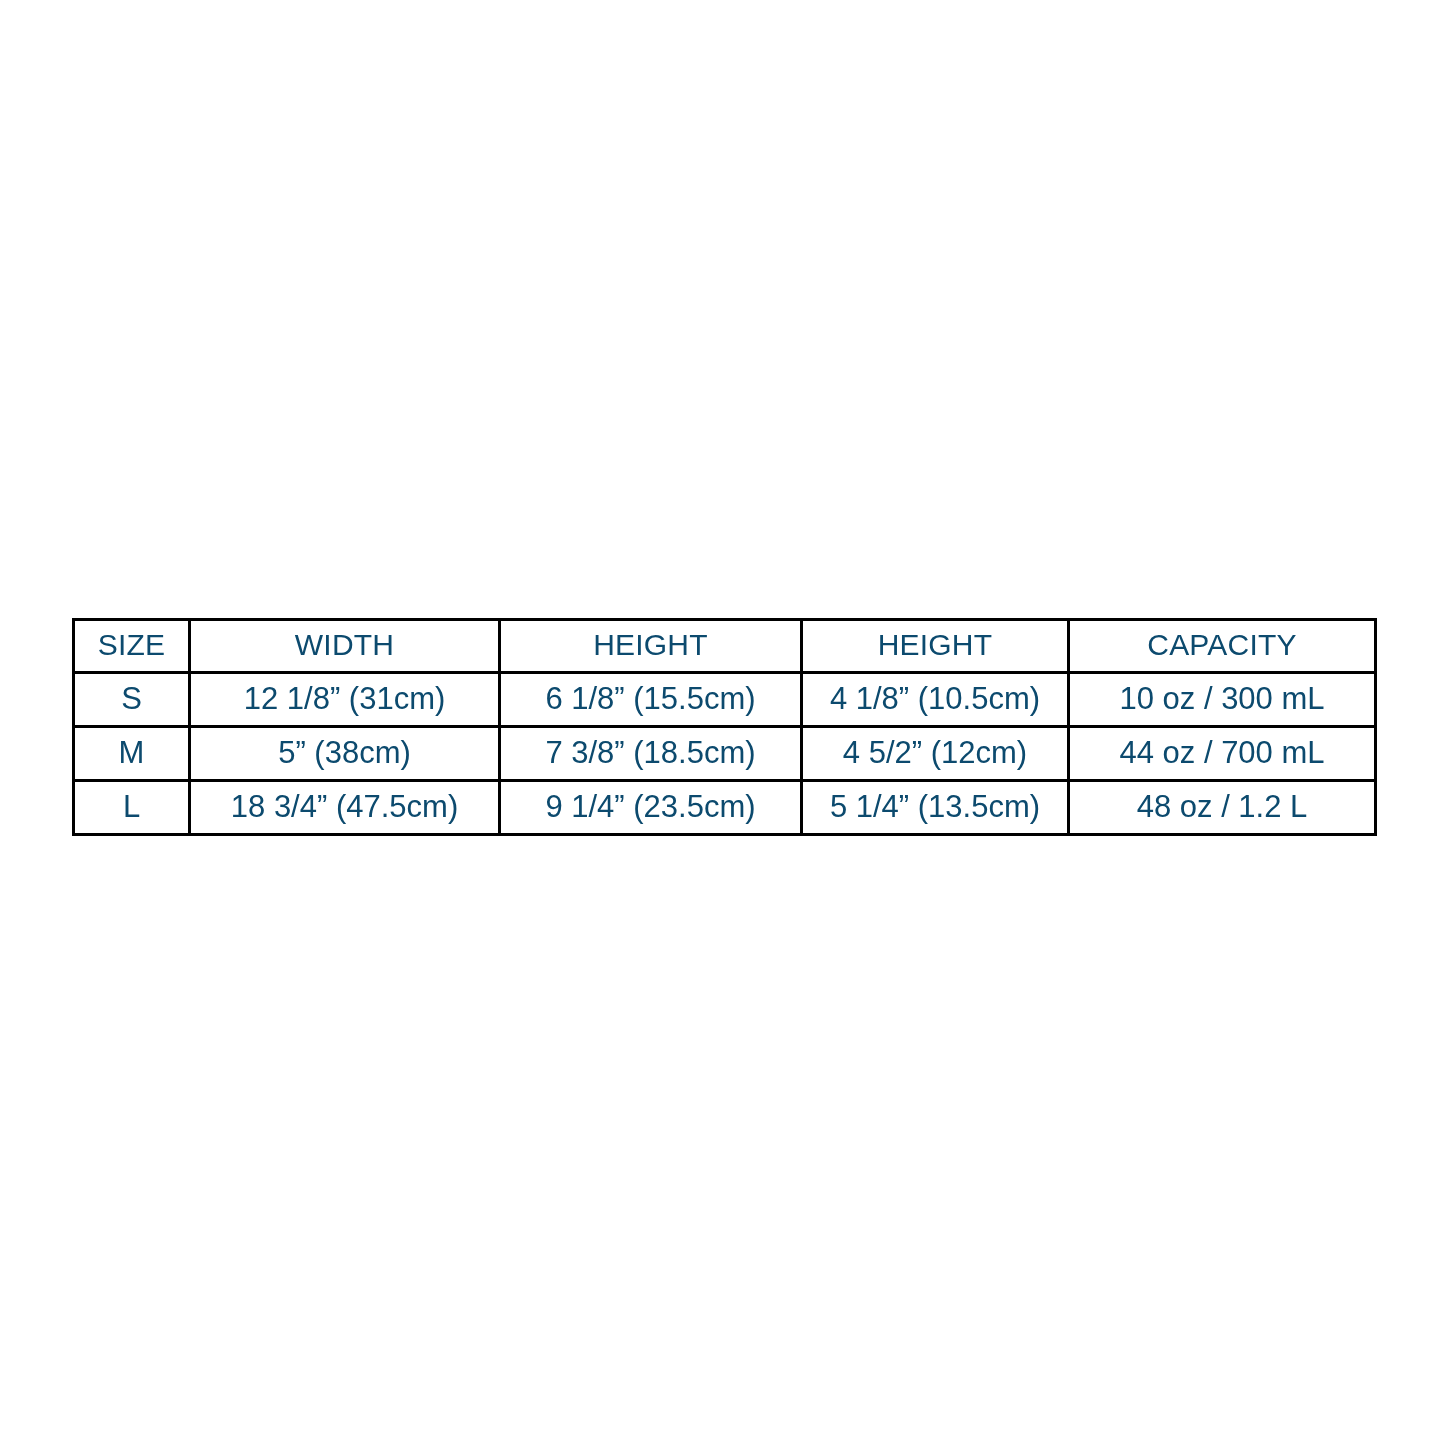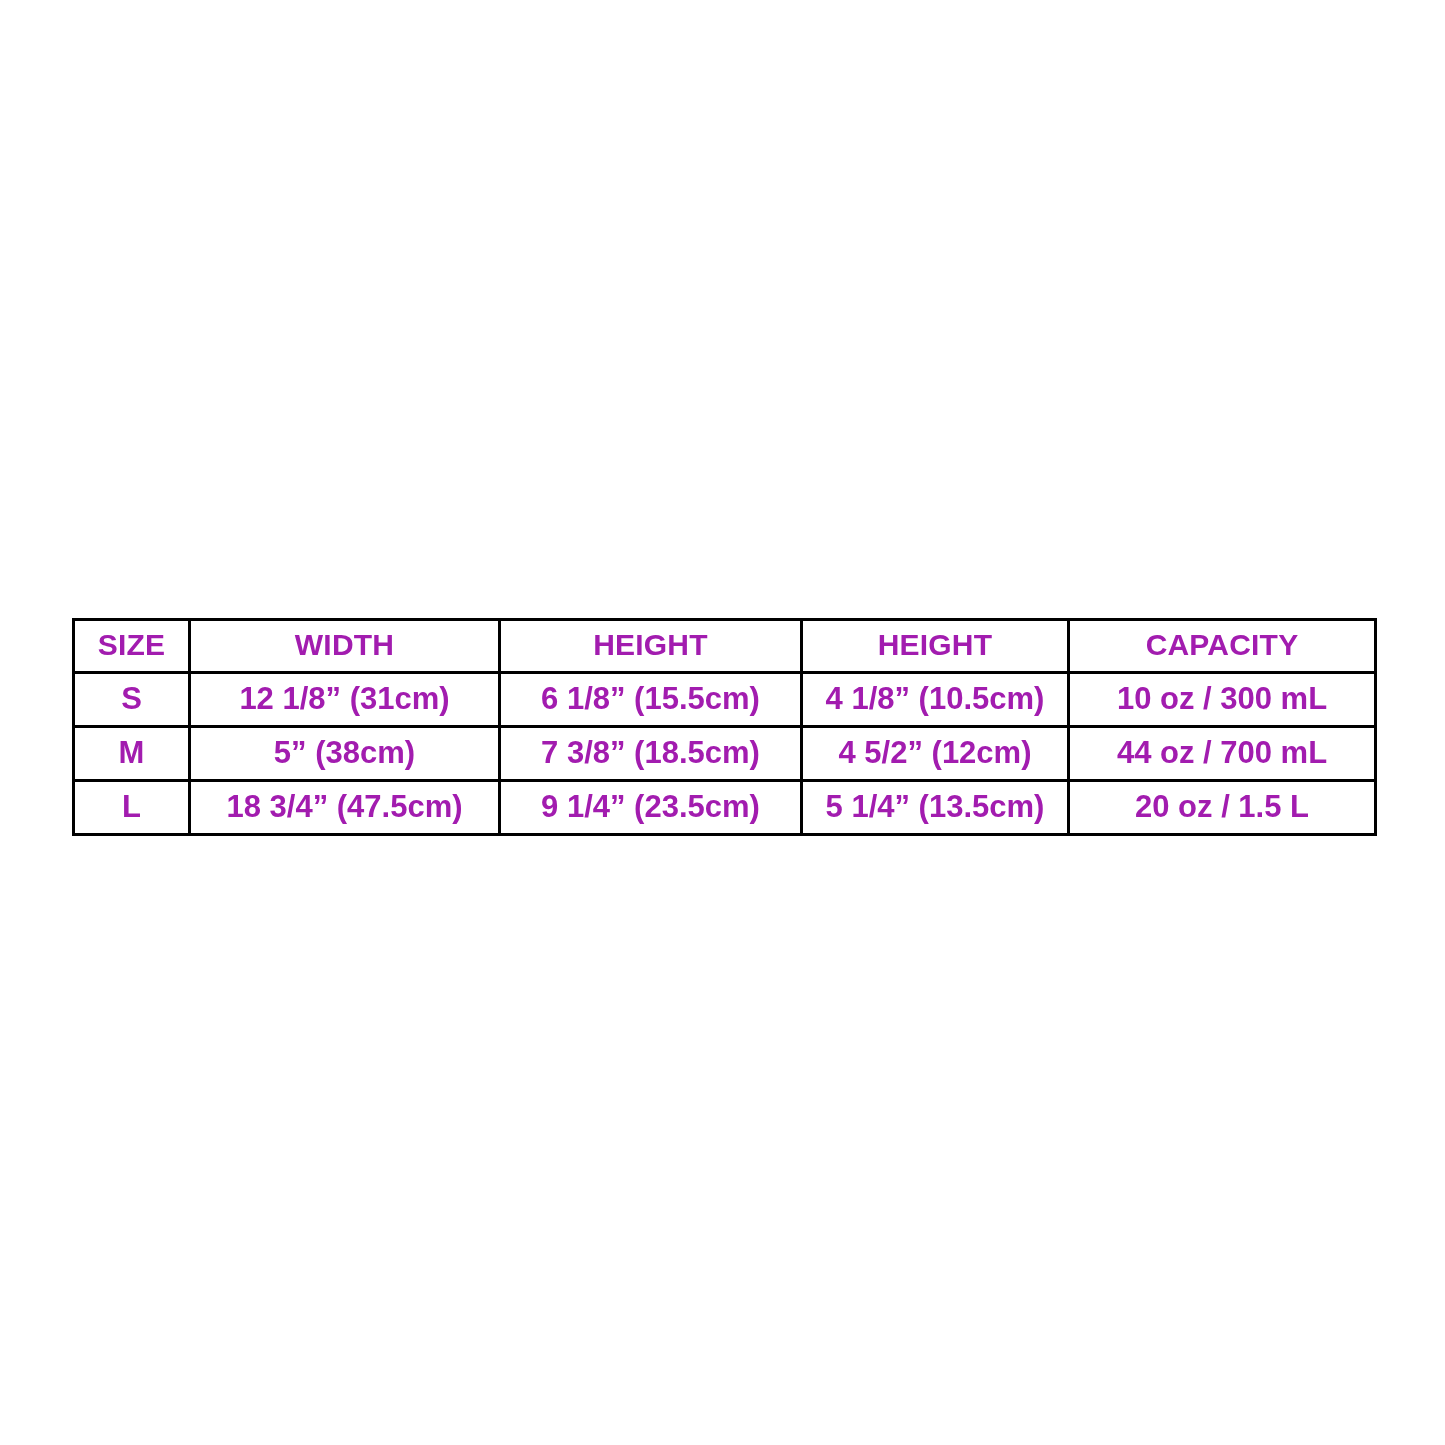--- a/index.html
+++ b/index.html
@@ -27,22 +27,22 @@
     width: 100%;
     table-layout: fixed;
     border: 3px solid #000000;
   }
 
   table.size-chart td,
   table.size-chart th {
     border: 3px solid #000000;
     text-align: center;
     vertical-align: middle;
-    color: #a21caf;
-    font-weight: bold;
+    color: #0c4a6e;
+    font-weight: normal;
     font-size: 31px;
     line-height: 1;
     padding: 9px 4px 11px 4px;
     white-space: nowrap;
   }
 
   table.size-chart thead th {
     font-size: 30px;
     letter-spacing: 0.2px;
   }
@@ -88,17 +88,17 @@
         <td>5” (38cm)</td>
         <td>7 3/8” (18.5cm)</td>
         <td>4 5/2” (12cm)</td>
         <td>44 oz / 700 mL</td>
       </tr>
       <tr>
         <td>L</td>
         <td>18 3/4” (47.5cm)</td>
         <td>9 1/4” (23.5cm)</td>
         <td>5 1/4” (13.5cm)</td>
-        <td>20 oz / 1.5 L</td>
+        <td>48 oz / 1.2 L</td>
       </tr>
     </tbody>
   </table>
 </div>
 
 </body></html>

